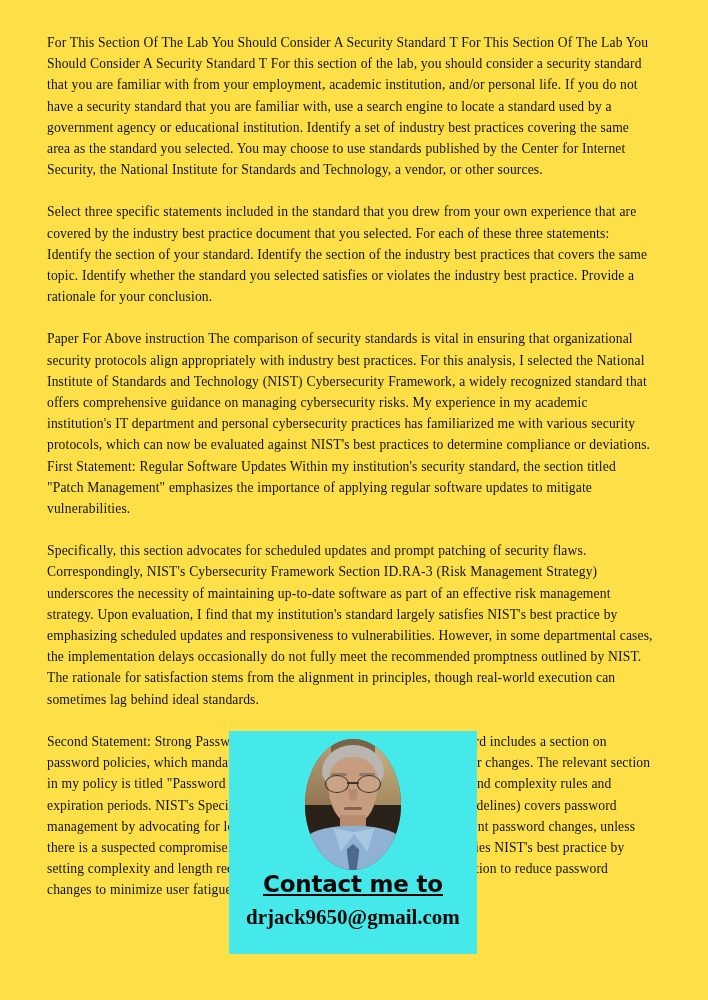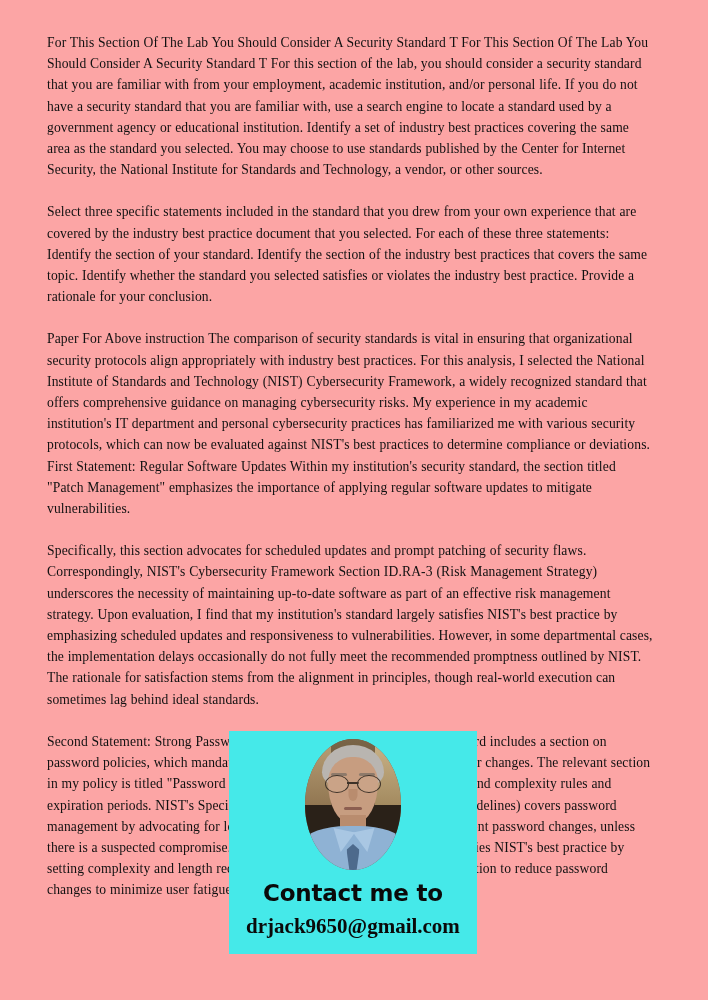--- a/index.html
+++ b/index.html
@@ -11,21 +11,21 @@
     width: 708px;
     height: 1000px;
     position: relative;
     overflow: hidden;
     font-family: "Liberation Serif", "DejaVu Serif", serif;
   }
 
   #document-page {
     position: absolute;
     inset: 0;
-    background: #fca5a5;
+    background: #fde047;
   }
 
   #document-body {
     position: absolute;
     left: 47px;
     top: 32px;
     width: 608px;
   }
 
   .paragraph {
@@ -152,23 +152,23 @@
     transform: rotate(-12deg);
   }
   .pt-tie {
     position: absolute; left: 50%; bottom: 0; transform: translateX(-50%);
     width: 13px; height: 26px;
     background: #4d6a8c;
     clip-path: polygon(50% 0, 100% 22%, 78% 100%, 22% 100%, 0 22%);
   }
 
   #contact-lines {
-    margin-top: 9px;
     text-align: center;
     width: 100%;
+    text-decoration: underline;
   }
   .contact-line {
     font-family: "DejaVu Sans", "Liberation Sans", sans-serif;
     font-weight: bold;
     font-size: 23px;
     line-height: 28px;
     color: #0a0a0a;
     letter-spacing: -0.2px;
   }
   #contact-email {

